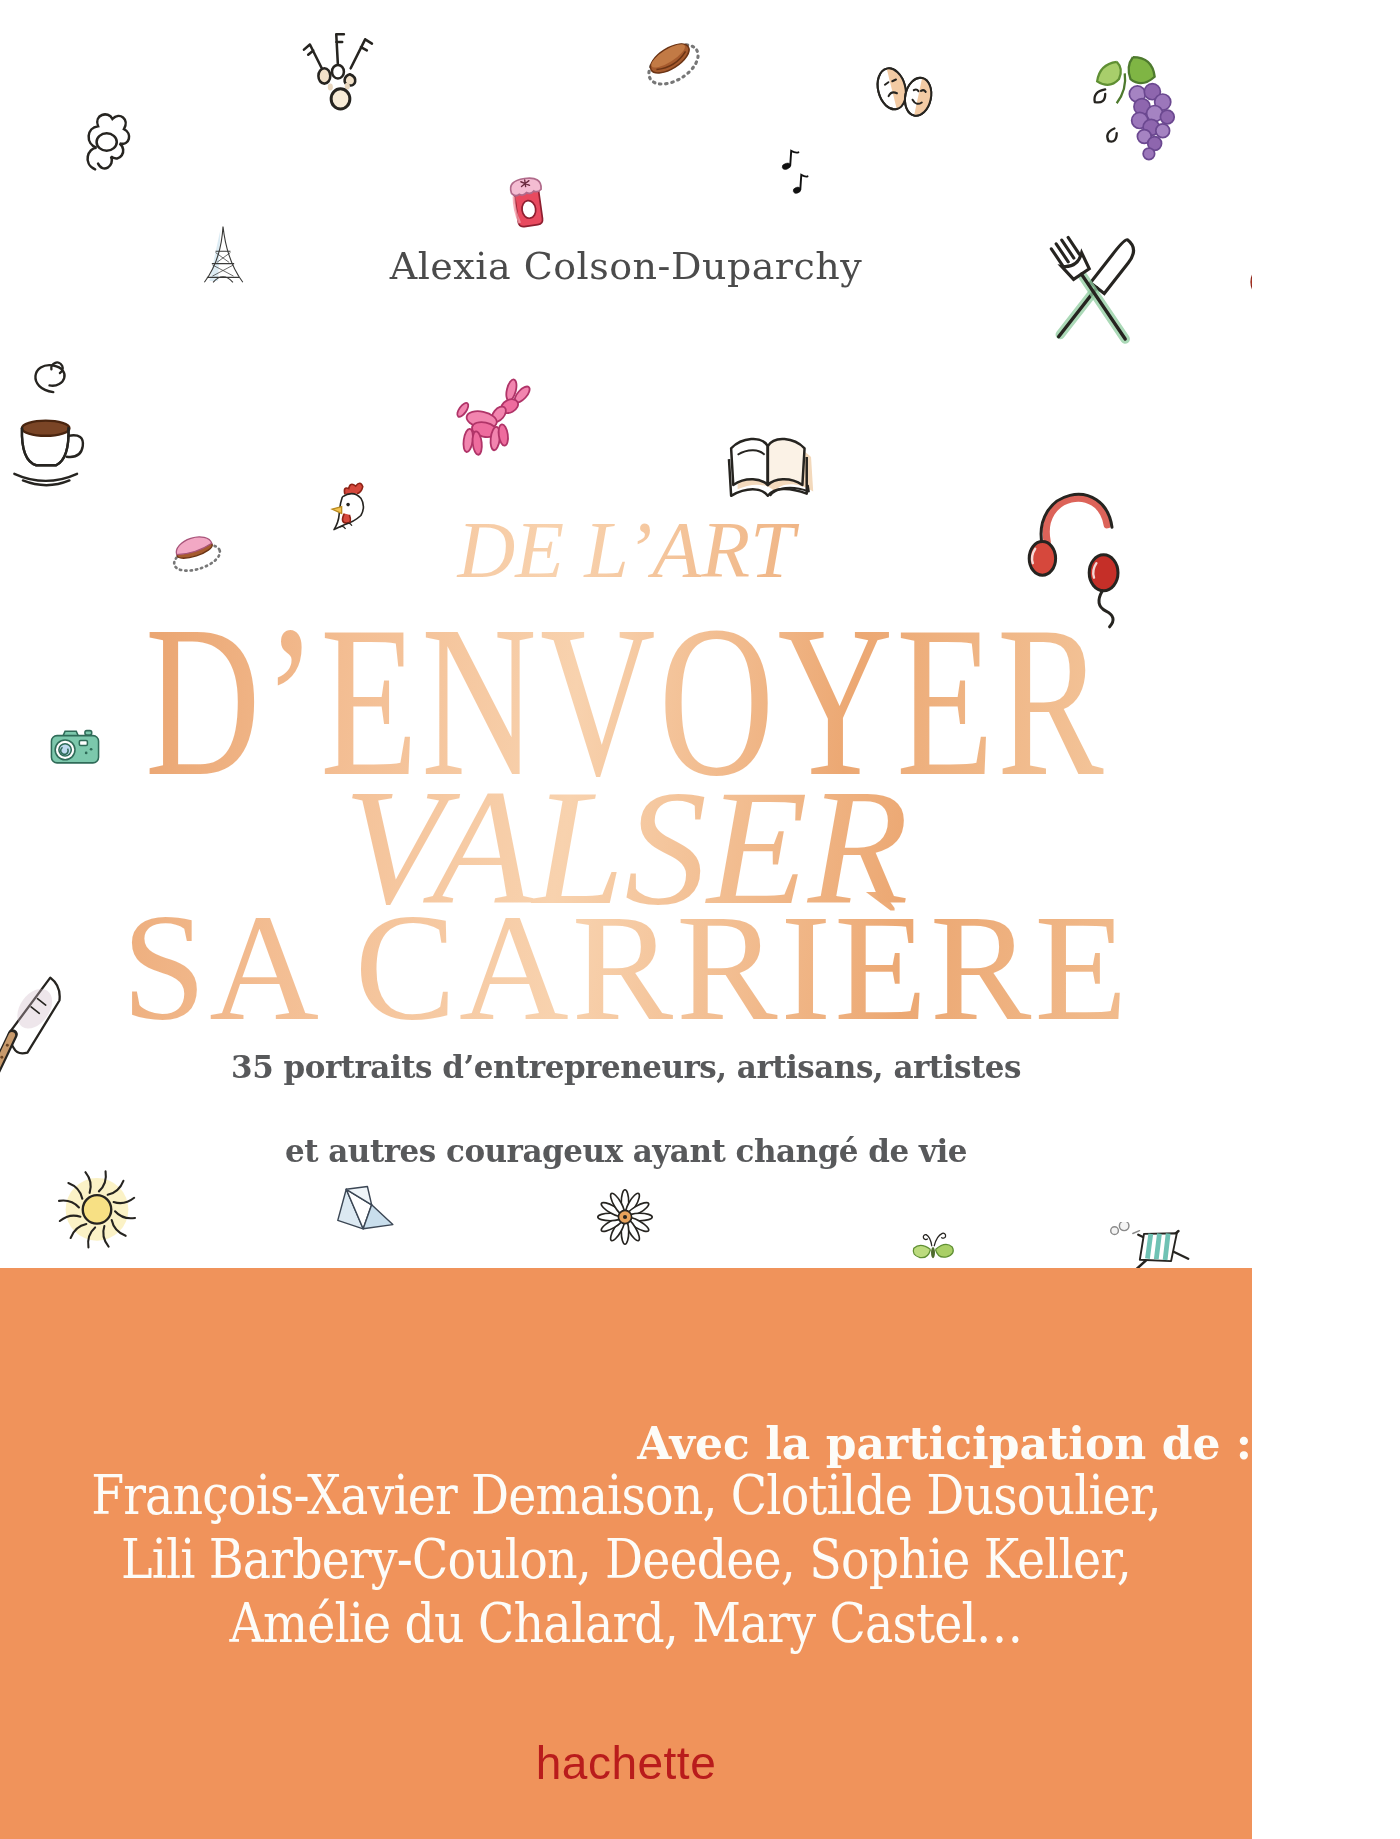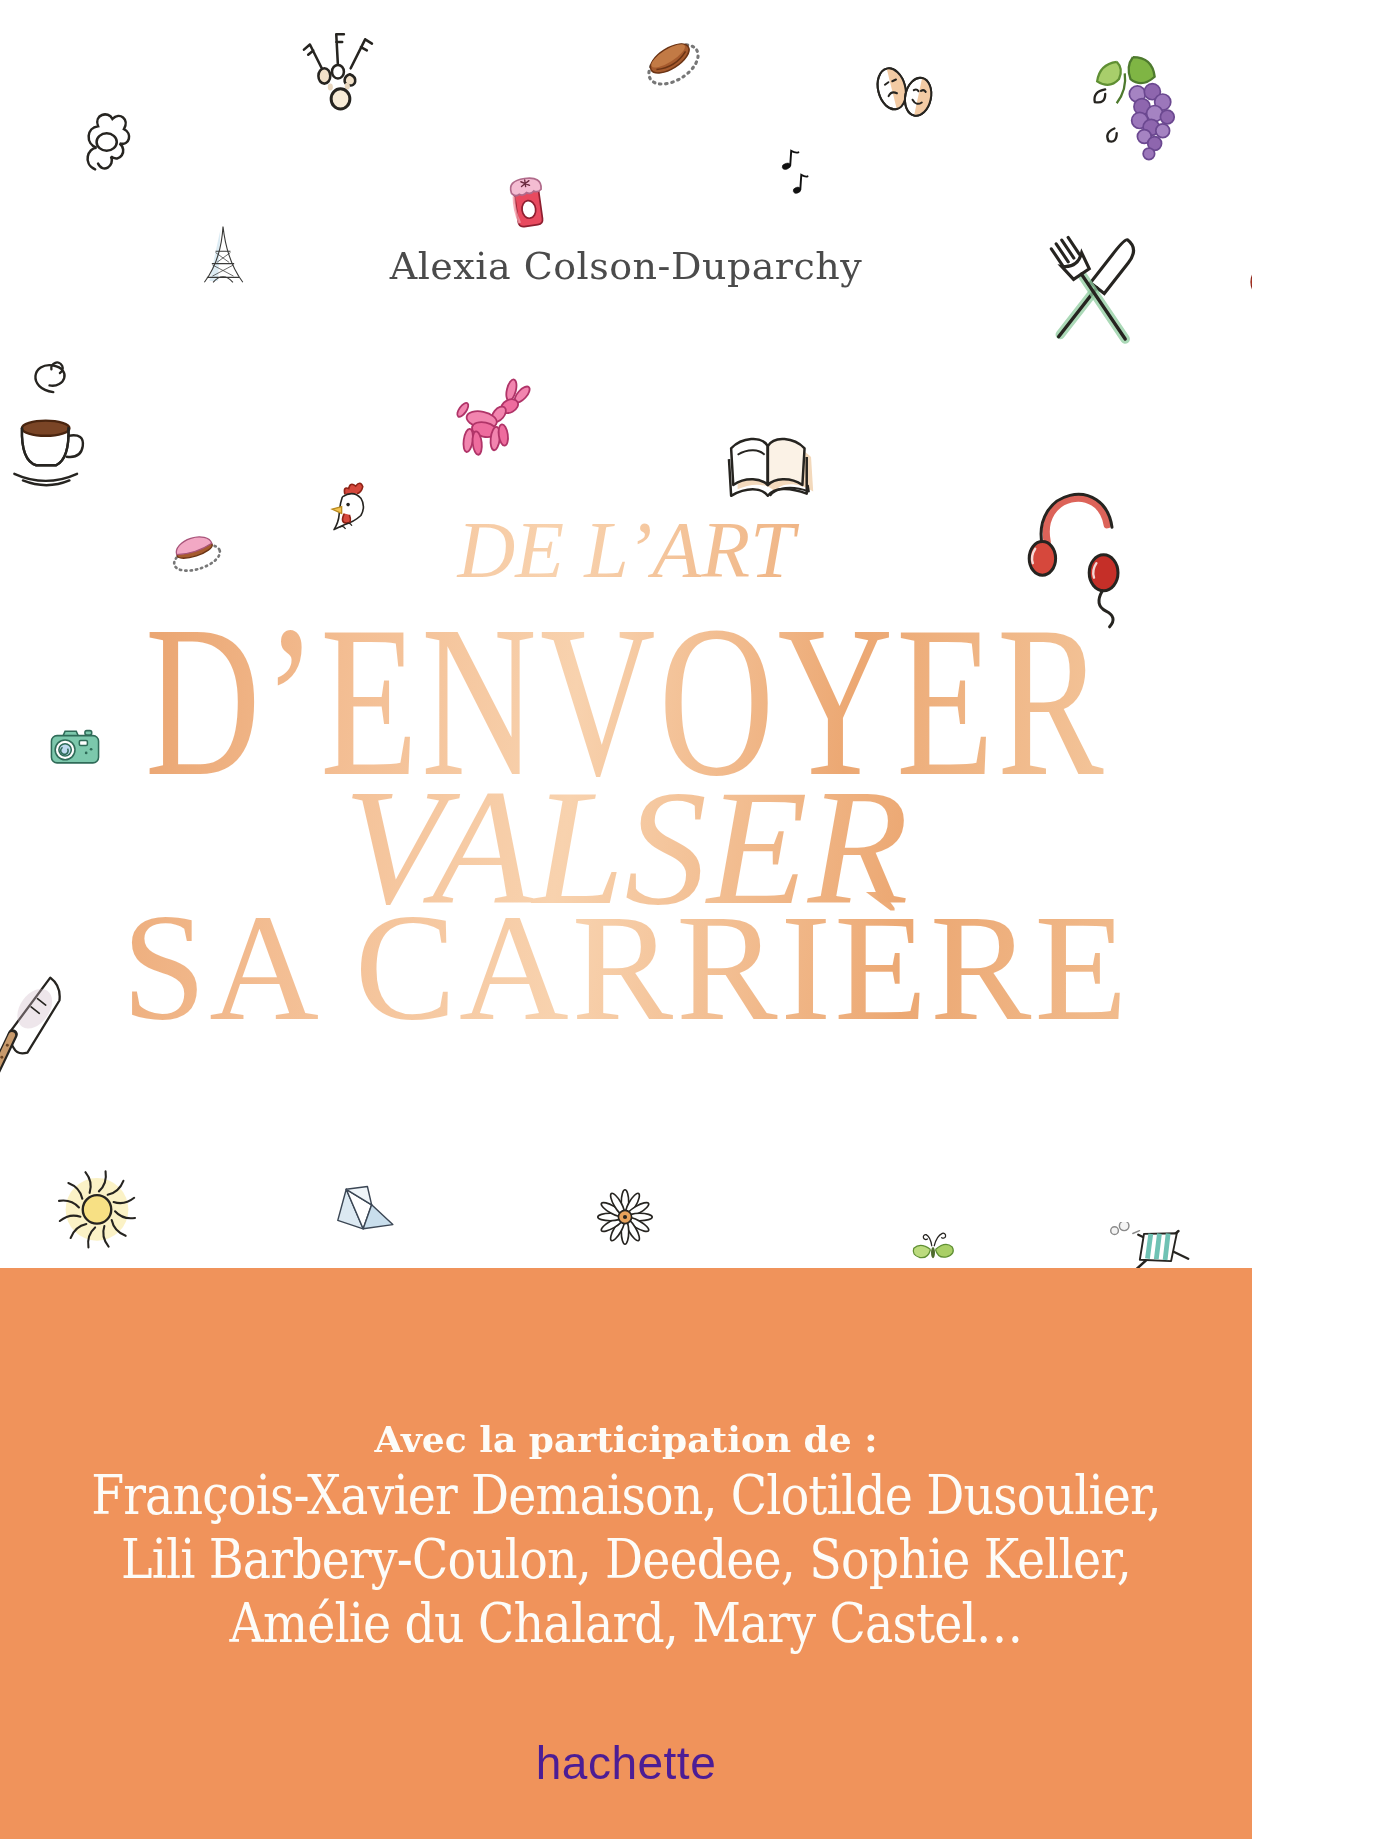--- a/index.html
+++ b/index.html
@@ -11,26 +11,26 @@
   .grad{background:linear-gradient(100deg,#e9a26d 0%,#f3bd92 22%,#f8d2ae 45%,#eca873 72%,#f4c79d 100%);
         -webkit-background-clip:text;background-clip:text;color:transparent;line-height:1;}
   .t1{top:510px;font-size:80px;font-style:italic;}
   .t2{top:602px;font-size:200px;letter-spacing:4px;transform:scale(.80,1.08);transform-origin:50% 50%;}
   .t3{top:765px;font-size:165px;font-style:italic;}
   .t4{top:892px;font-size:152px;letter-spacing:3px;}
   .title{font-family:"Liberation Serif", serif;font-weight:400;}
   .subtitle{top:1046px;font-size:31px;line-height:42px;font-weight:bold;color:#58595b;
             letter-spacing:-.5px;white-space:pre-line;}
   .band{position:absolute;left:0;top:1268px;width:1400px;height:571px;background:#f0935b;}
-  .intro{top:1418px;font-size:36px;}
+  .intro{top:1418px;font-size:44px;text-align:right;}
   .names{top:1464px;font-size:54px;line-height:64px;letter-spacing:-1px;
          transform:scaleX(.88);transform-origin:50% 0;}
   .names div{white-space:nowrap;}
   .publisher{top:1736px;font-family:"Liberation Sans", sans-serif;font-weight:400;
-             font-size:46px;color:#4c1d95;letter-spacing:.5px;}
+             font-size:46px;color:#b91c1c;letter-spacing:.5px;}
 </style>
 </head>
 <body>
 
 <div class="cover">
 
   <svg class="doodle" style="left:75px;top:92px;width:72px;height:100px" viewBox="0 0 100 100">
     <path d="M28,88 C10,80 18,58 30,58 C14,52 16,30 32,28 C26,12 46,6 52,18 C62,8 76,18 68,32 C80,38 76,56 62,52 C74,62 62,80 50,70 C56,84 38,94 32,80" fill="none" stroke="#262420" stroke-width="3.5" stroke-linecap="round"></path>
     <ellipse cx="44" cy="50" rx="14" ry="12" fill="none" stroke="#262420" stroke-width="3.5"></ellipse>
   </svg>
@@ -385,20 +385,22 @@
     </g>
   </svg>
 
   <div class="txt author">Alexia Colson-Duparchy</div>
 
   <div class="txt title grad t1">DE L’ART</div>
   <div class="txt title grad t2">D’ENVOYER</div>
   <div class="txt title grad t4">SA CARRIÈRE</div>
   <div class="txt title grad t3">VALSER</div>
 
+  <div class="txt subtitle"><span>35 portraits d’entrepreneurs, artisans, artistes</span><br>
+    <span>et autres courageux ayant changé de vie</span></div>
 
   <div class="band"></div>
   <div class="txt intro" style="color:#fdfcf8;font-weight:bold;">Avec la participation de :</div>
   <div class="txt names" style="color:#fdfcf8;">
     <div>François-Xavier Demaison, Clotilde Dusoulier,</div>
     <div>Lili Barbery-Coulon, Deedee, Sophie Keller,</div>
     <div>Amélie du Chalard, Mary Castel…</div>
   </div>
   <div class="txt publisher">hachette</div>
 

